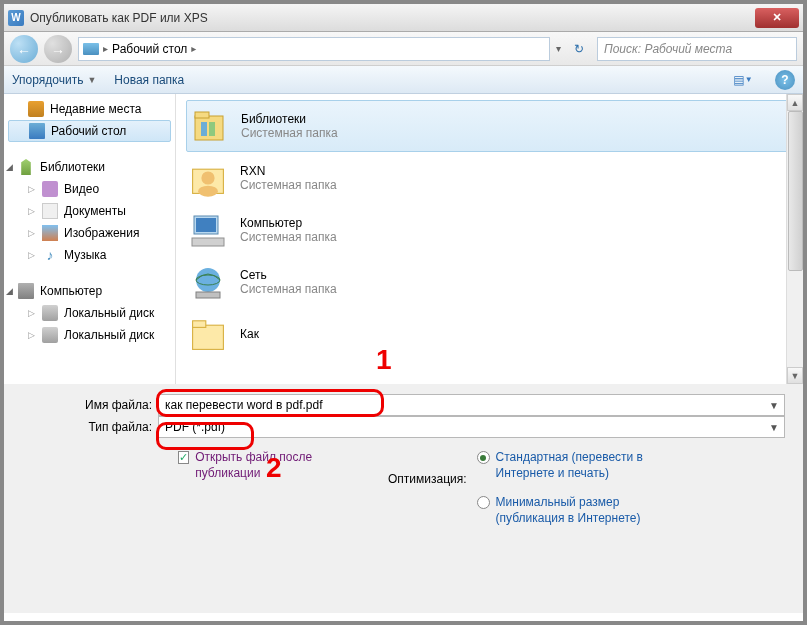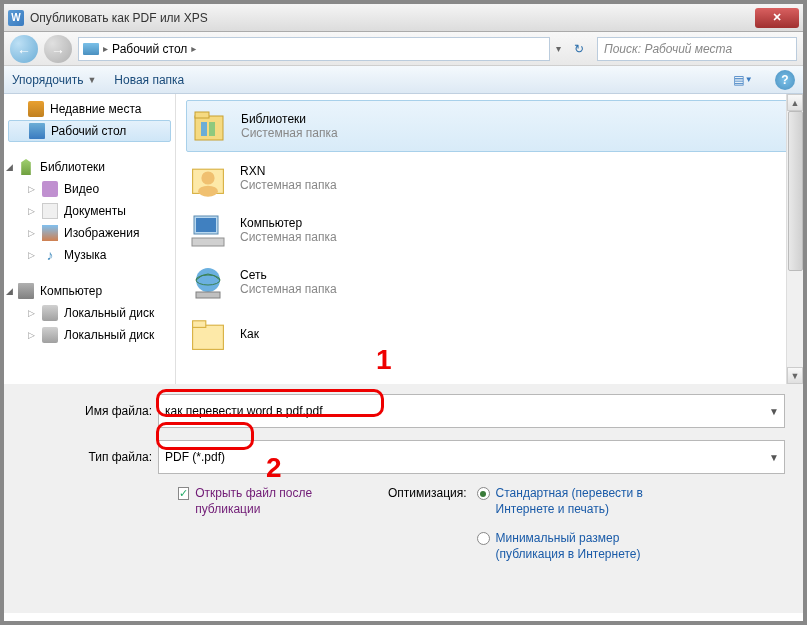--- a/index.html
+++ b/index.html
@@ -48,35 +48,35 @@
 .ii-lib svg, .ii-folder svg, .ii-computer svg, .ii-network svg { width: 40px; height: 40px; }
 .item-text .line1 { color: #000; }
 .item-text .line2 { color: #888; }
 .scrollbar { position: absolute; right: 0; top: 0; width: 17px; height: 100%; background: #f0f0f0; border-left: 1px solid #ddd; }
 .sb-arrow { height: 17px; background: linear-gradient(#f8f8f8, #e0e0e0); border: 1px solid #ccc; display: flex; align-items: center; justify-content: center; color: #666; font-size: 9px; }
 .sb-thumb { position: absolute; top: 17px; width: 15px; left: 1px; height: 160px; background: linear-gradient(to right, #e8e8e8, #d0d0d0); border: 1px solid #bbb; border-radius: 2px; }
 
 .marker { position: absolute; color: #e00; font-weight: bold; font-size: 28px; font-family: Arial; }
 
 .bottom { background: #f0f0f0; padding: 10px 18px 0 18px; height: 229px; position: relative; }
-.field-row { display: flex; align-items: center; margin-bottom: 12px; }
+.field-row { display: flex; align-items: center; margin-bottom: 0; }
 .field-label { width: 136px; text-align: right; padding-right: 6px; color: #000; }
-.field-input { flex: 1; height: 34px; background: #fff; border: 1px solid #b8b8b8; padding: 0 6px; display: flex; align-items: center; position: relative; }
+.field-input { flex: 1; height: 22px; background: #fff; border: 1px solid #b8b8b8; padding: 0 6px; display: flex; align-items: center; position: relative; }
 .red-ring { position: absolute; border: 3px solid #e00; border-radius: 10px; pointer-events: none; }
 .ring1 { left: 152px; top: 5px; width: 228px; height: 28px; }
 .ring2 { left: 152px; top: 38px; width: 98px; height: 28px; }
 .marker2 { position: absolute; color: #e00; font-weight: bold; font-size: 28px; font-family: Arial; left: 262px; top: 68px; }
 .combo-arrow { position: absolute; right: 2px; width: 16px; height: 18px; display: flex; align-items: center; justify-content: center; color: #555; font-size: 10px; }
 
 .options { display: flex; margin-top: 12px; padding-left: 156px; gap: 50px; }
 .opt-left { display: flex; align-items: flex-start; gap: 6px; max-width: 160px; }
 .checkbox { width: 13px; height: 13px; background: #fff; border: 1px solid #888; display: flex; align-items: center; justify-content: center; color: #2a6; font-size: 11px; margin-top: 1px; }
 .opt-left-text { color: #701a75; line-height: 1.3; }
 .opt-right { display: flex; gap: 10px; }
-.opt-right-label { color: #000; }
+.opt-right-label { color: #000; margin-top: 22px; }
 .radiogroup { display: flex; flex-direction: column; gap: 14px; }
 .radio-row { display: flex; align-items: flex-start; gap: 6px; }
 .radio { width: 13px; height: 13px; border-radius: 50%; border: 1px solid #888; background: #fff; display: flex; align-items: center; justify-content: center; margin-top: 1px; }
 .radio.on::after { content: ""; width: 6px; height: 6px; border-radius: 50%; background: #3a7b3a; }
 .radio-text { color: #1a5ba8; line-height: 1.3; max-width: 160px; }
 </style>
 </head>
 <body>
 
 <div class="window">

